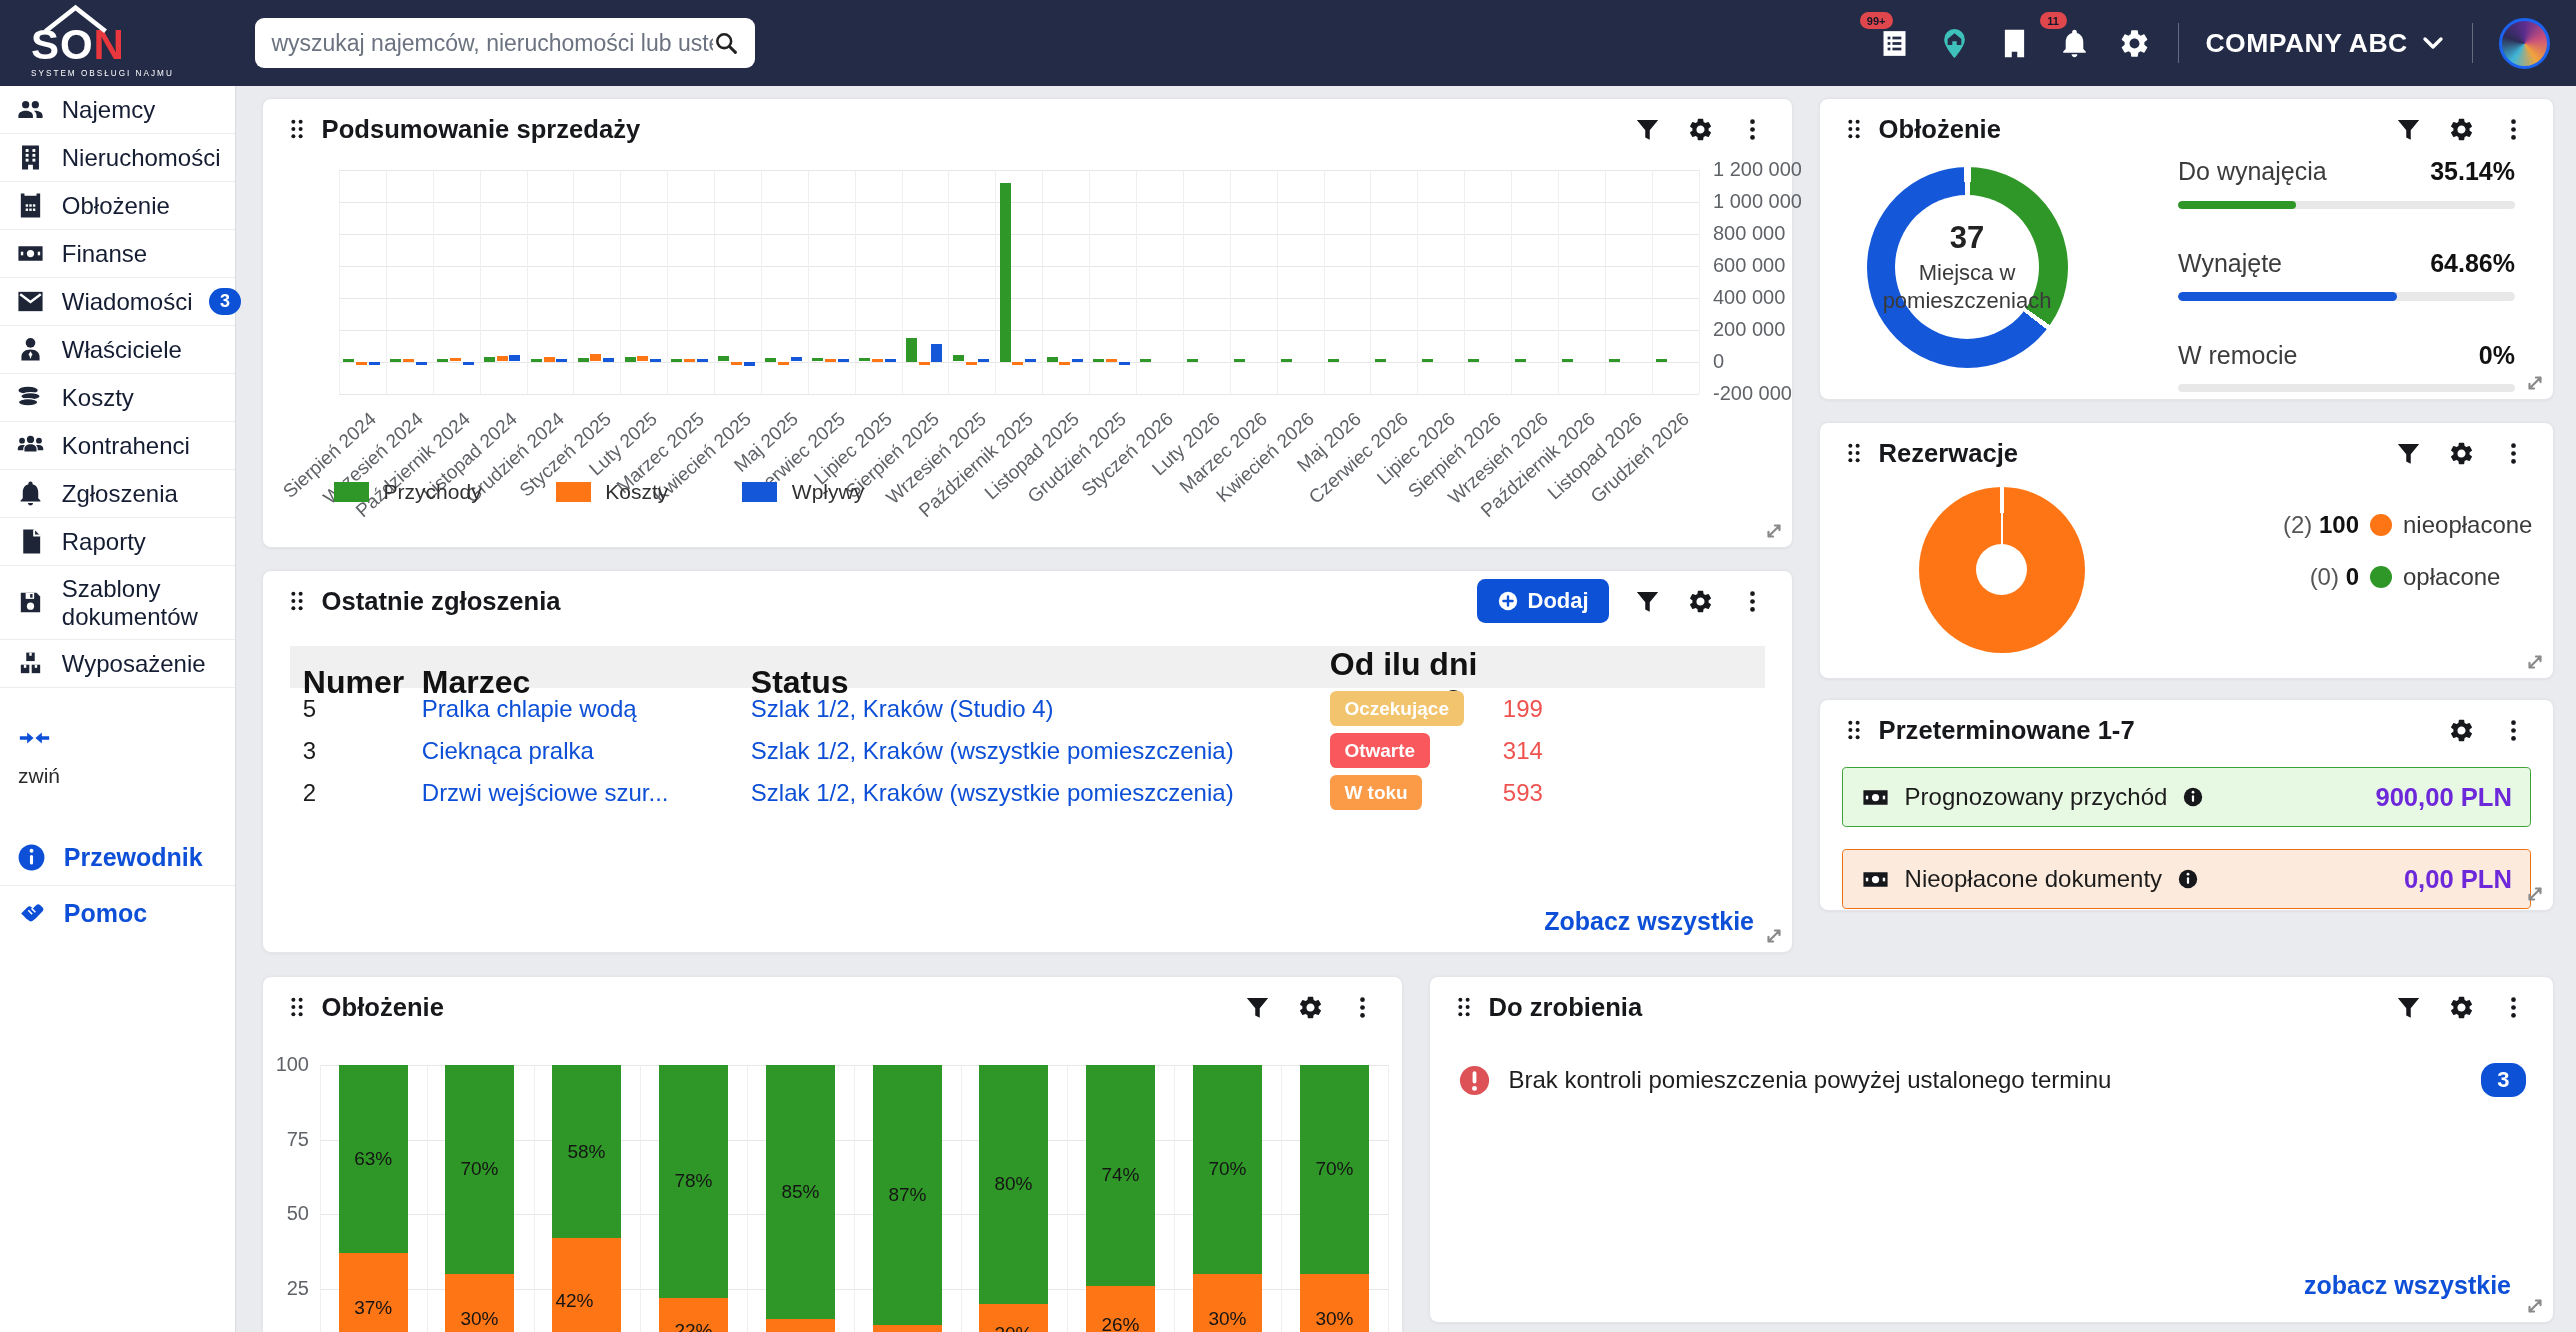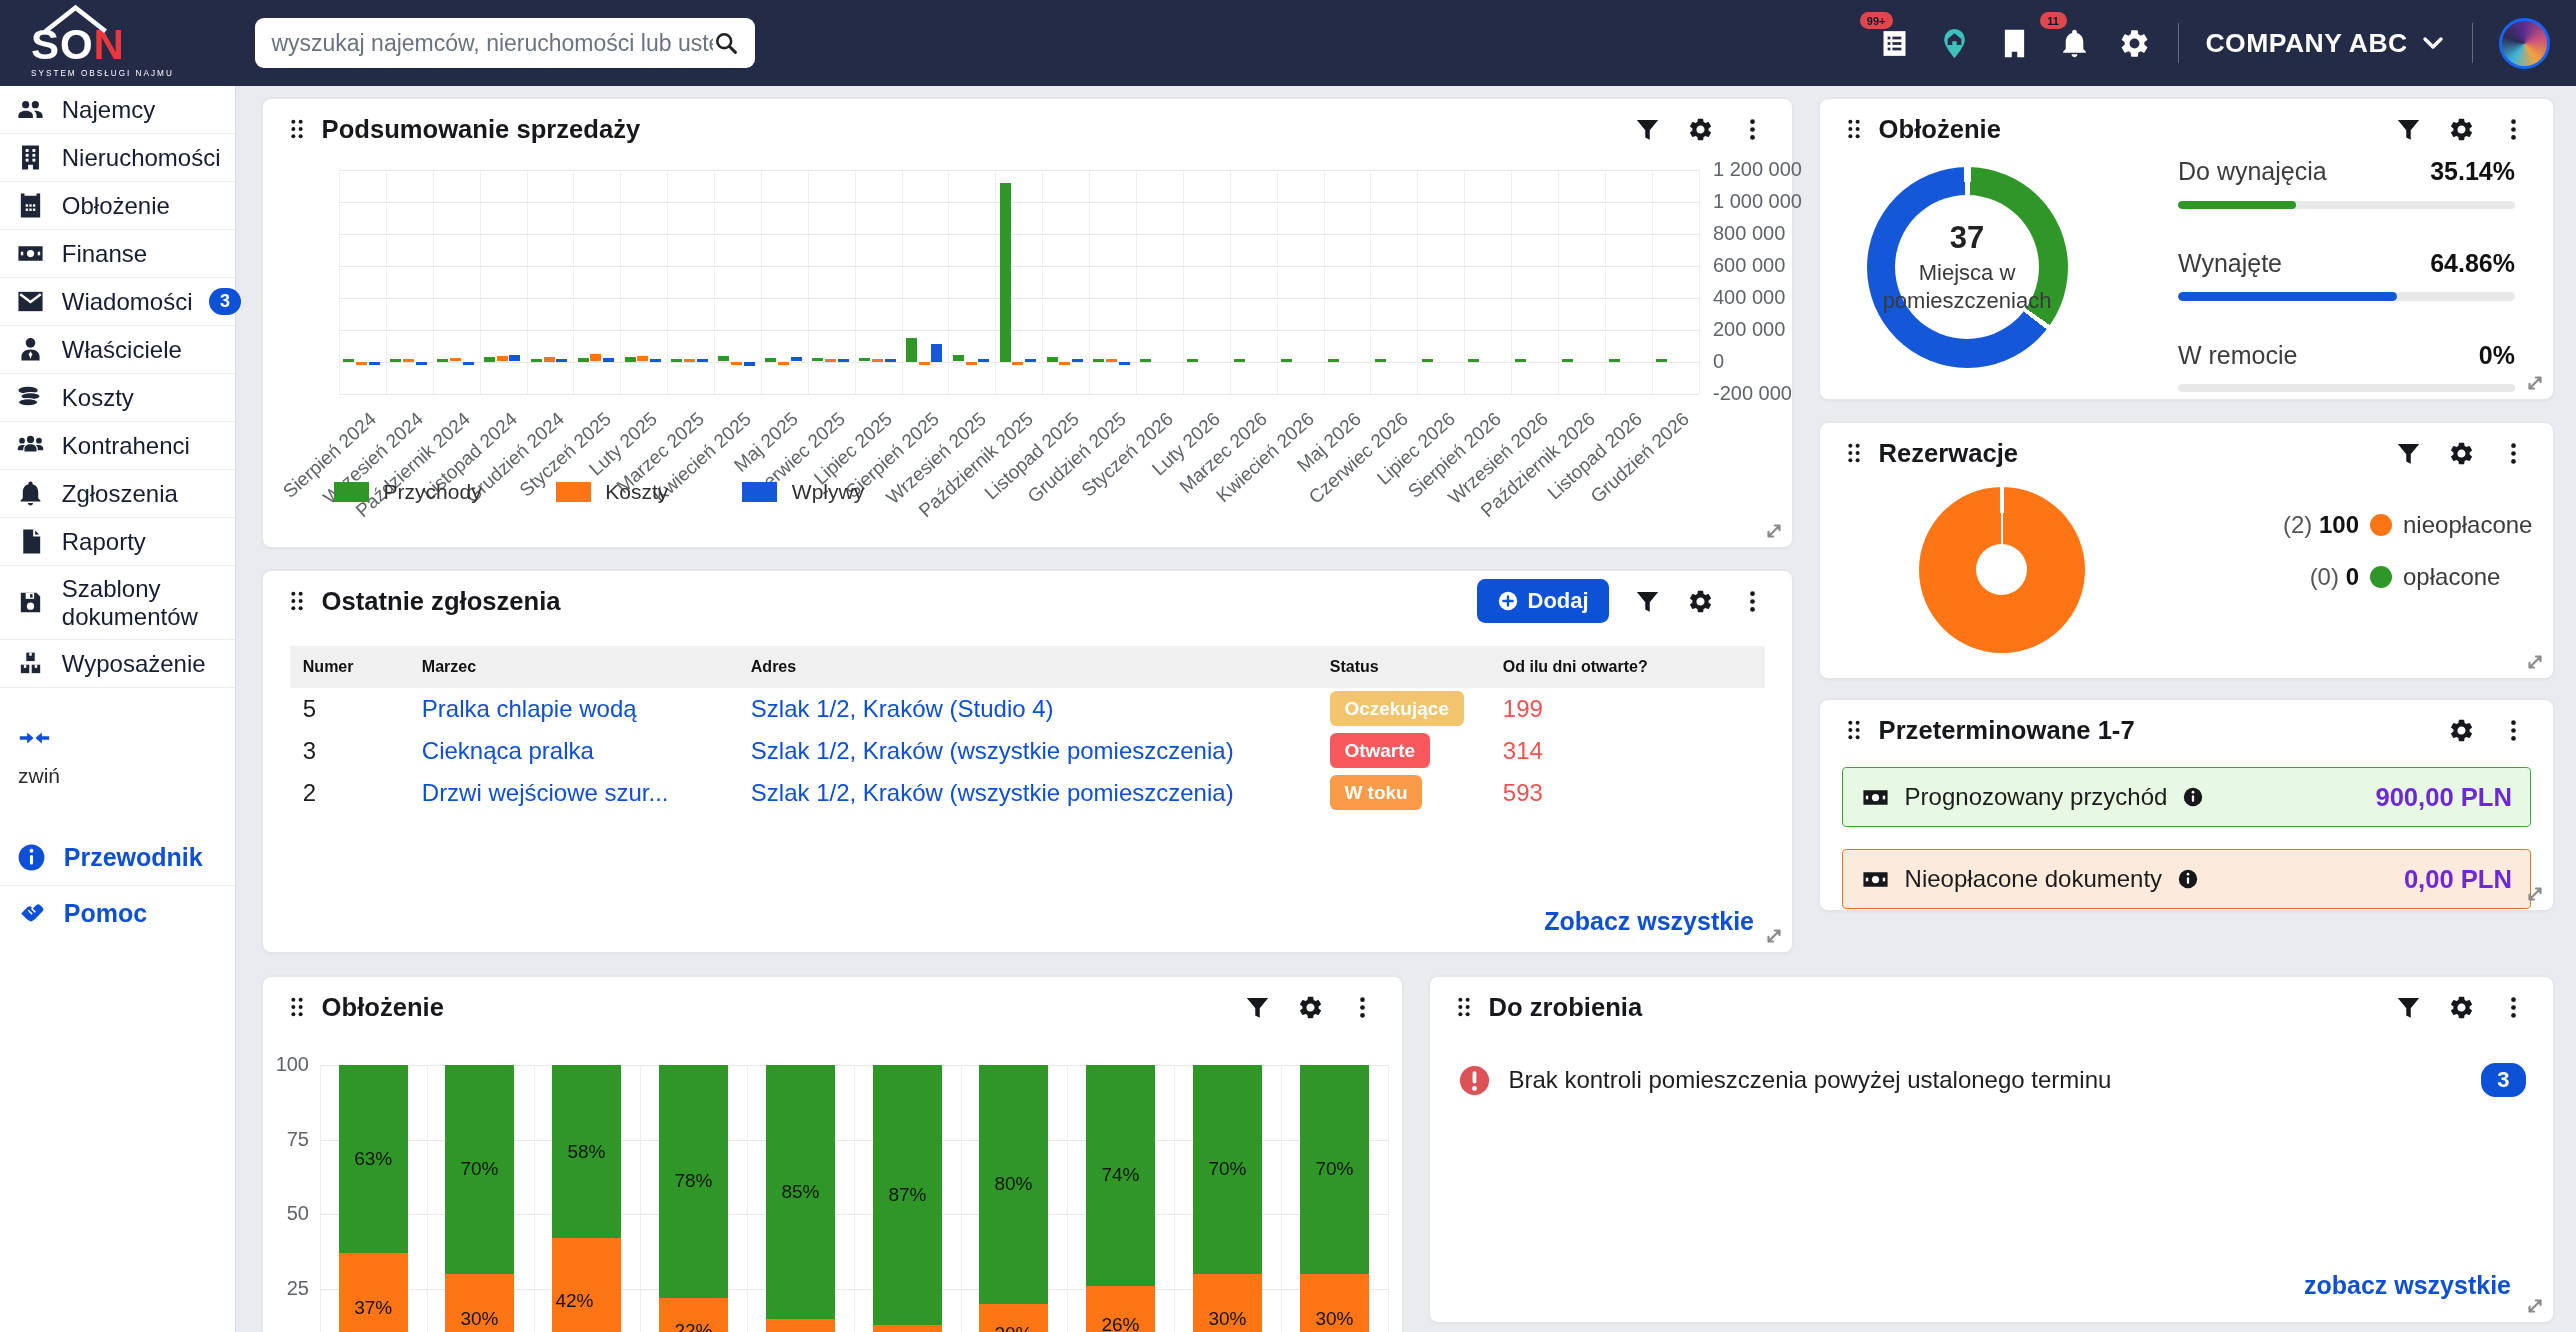--- a/index.html
+++ b/index.html
@@ -69,21 +69,21 @@
   .ylab { position: absolute; left: 1374px; width: 128px; font-size: 20px; color: #5f6368; }
   .sbar { position: absolute; width: 11px; }
   .xlab { position: absolute; font-size: 19px; color: #5f6368; white-space: nowrap; transform: translateX(-100%) rotate(-42deg); transform-origin: 100% 0; }
   #sales-legend { position: absolute; left: 71px; top: 321px; display: flex; gap: 74px; align-items: center; }
   .leg-item { display: flex; align-items: center; gap: 14.6px; }
   .leg-swatch { width: 35px; height: 20px; }
   .leg-label { font-size: 21px; color: #2f2f2f; }
 
   
   .tkt-table { margin: 14.6px 27px 0; }
-  .tkt-hrow { display: grid; grid-template-columns: 119px 329px 579px 173px 1fr; background: #f0f0f1; height: 42px; align-items: center; padding: 0 12.8px; font-size: 16px; font-weight: 700; color: #121212; }
+  .tkt-hrow { display: grid; grid-template-columns: 119px 329px 579px 173px 1fr; background: #f0f0f1; height: 42px; align-items: center; padding: 0 12.8px; font-size: 32px; font-weight: 700; color: #121212; }
   .tkt-row { display: grid; grid-template-columns: 119px 329px 579px 173px 1fr; height: 42px; align-items: center; padding: 0 12.8px; font-size: 24px; color: #1c1c1c; }
   .tlink { color: #0d4fd7; cursor: pointer; overflow: hidden; text-overflow: ellipsis; white-space: nowrap; padding-right: 18px; }
   .tbadge { display: inline-block; color: #fff; font-size: 19px; font-weight: 700; border-radius: 6.4px; padding: 6.4px 14.6px; }
   .tdays { color: #ef5350; }
   .btn-add { display: flex; align-items: center; gap: 9px; background: #0d52d6; color: #fff; font-size: 22px; font-weight: 700; border: 0; border-radius: 8.2px; padding: 9px 20px; cursor: pointer; font-family: inherit; }
   .btn-add .plus { width: 22px; height: 22px; color: #fff; }
 
   
   .donut { position: absolute; border-radius: 50%; }
   .donut-hole { position: absolute; background: #fff; border-radius: 50%; display: flex; flex-direction: column; align-items: center; justify-content: center; text-align: center; }
@@ -666,21 +666,20 @@
           <svg class="ic" viewBox="0 0 30 30" width="27" height="27">
             <use href="#kebab-icon"></use>
           </svg>
         </span>
     </div>
   </div>
   <div class="tkt-table">
     <div class="tkt-hrow">
       <span>Numer</span>
       <span>Marzec</span>
-      <span>Adres</span>
       <span>Status</span>
       <span>Od ilu dni otwarte?</span>
     </div>
     <div id="tkt-rows">
         <div class="tkt-row">
           <span>5</span>
           <span class="tlink">Pralka chlapie wodą</span>
           <span class="tlink">Szlak 1/2, Kraków (Studio 4)</span>
           <span><span class="tbadge" style="background: rgb(242, 196, 110);">Oczekujące</span></span>
           <span class="tdays" style="color: rgb(239, 83, 80);">199</span>

